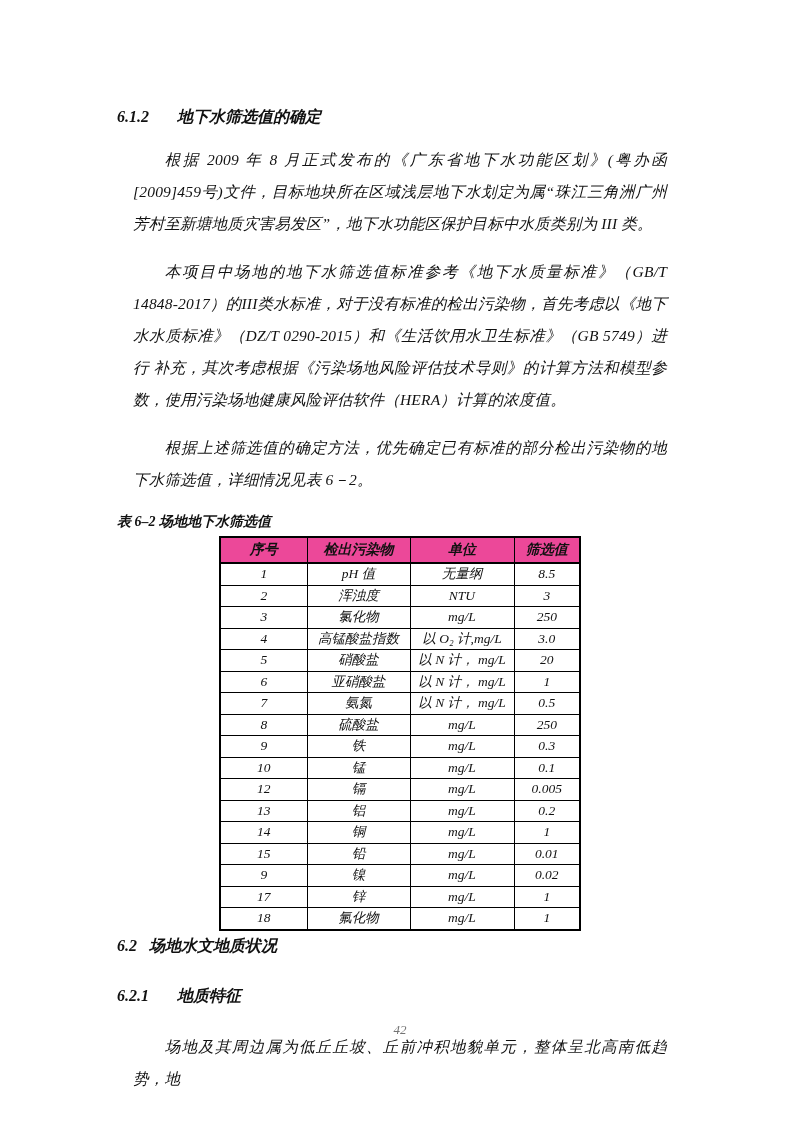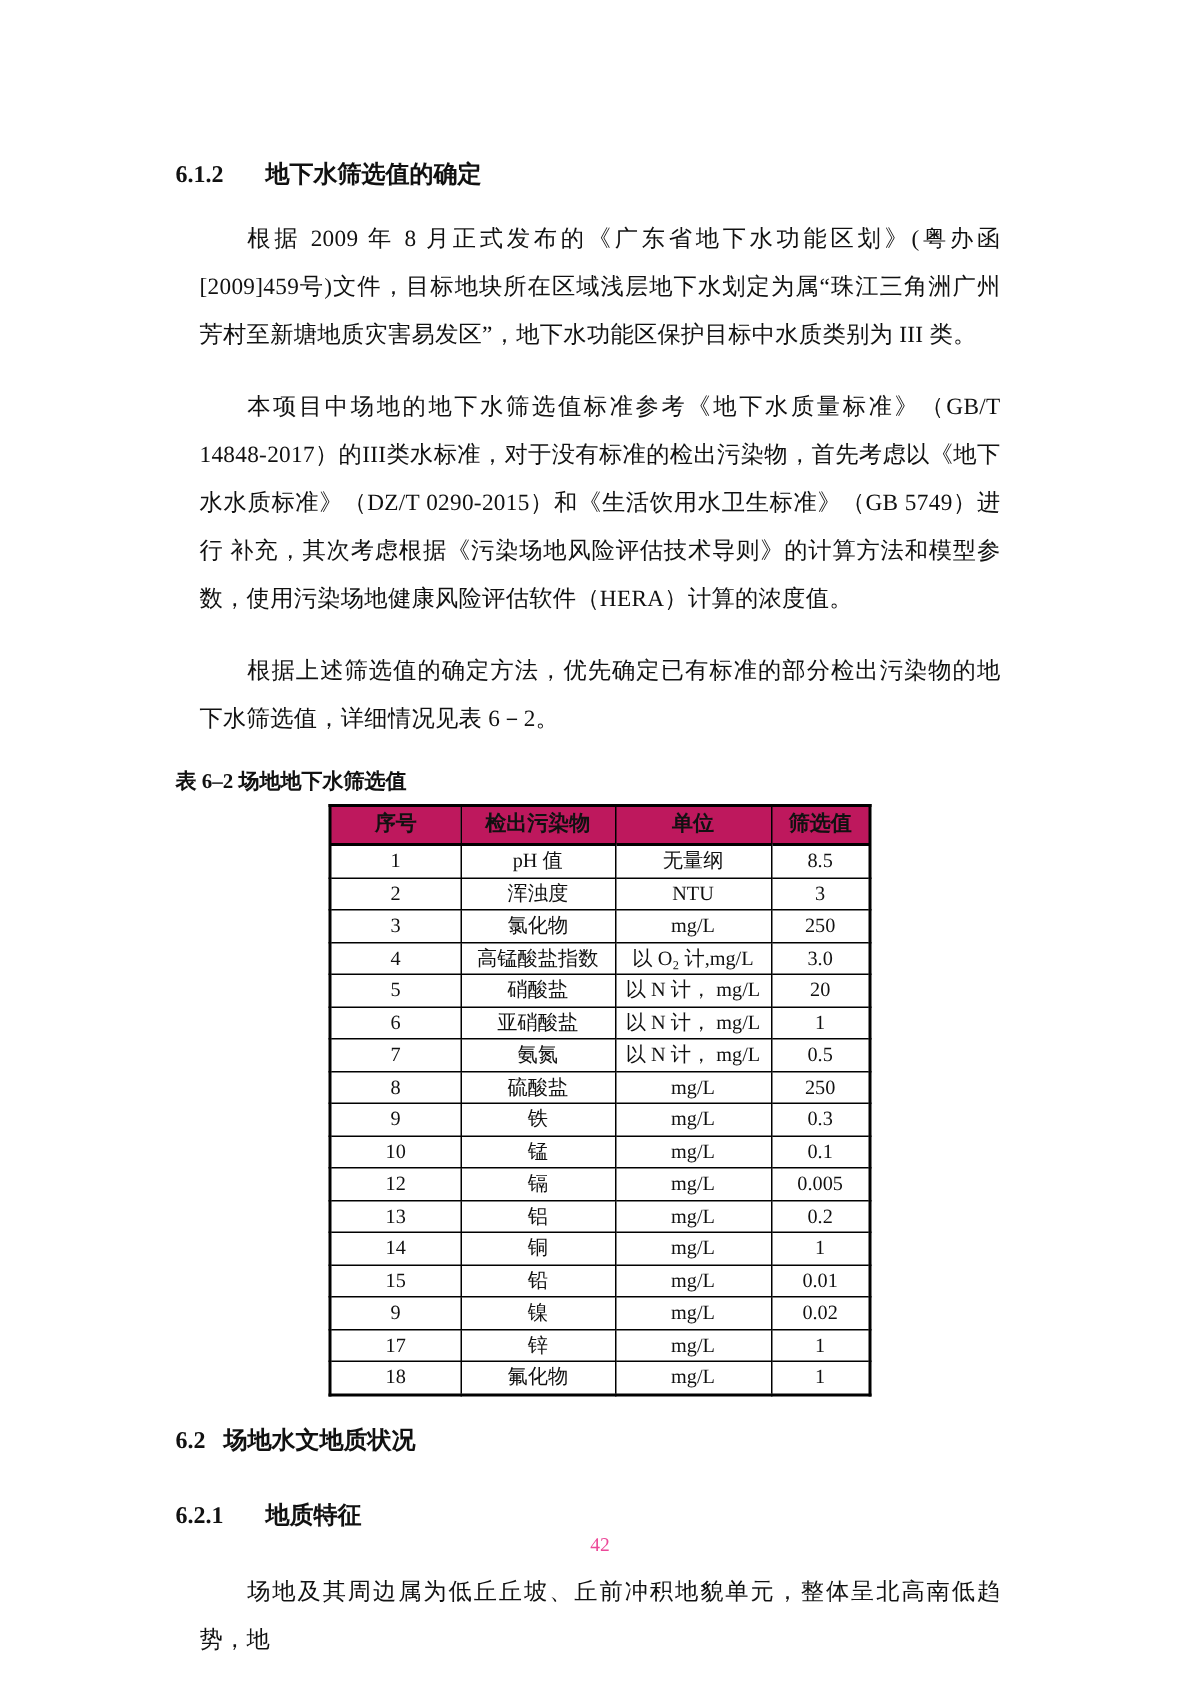--- a/index.html
+++ b/index.html
@@ -8,20 +8,21 @@
     background: #ffffff;
   }
   .page {
     position: relative;
     width: 800px;
     height: 1131px;
     background: #ffffff;
     overflow: hidden;
     font-family: "Liberation Serif", "DejaVu Serif", serif;
     color: #111111;
+    font-style: italic;
   }
   .content {
     position: absolute;
     left: 117px;
     top: 0;
     width: 566px;
     padding-top: 106px;
   }
   .heading {
     font-size: 16px;
@@ -49,21 +50,21 @@
     line-height: 20px;
   }
   table.data-table {
     border-collapse: collapse;
     width: 360px;
     margin: 0 auto;
     border: 2px solid #000000;
     table-layout: fixed;
   }
   table.data-table th {
-    background: #be185d;
+    background: #ec4899;
     border: 1px solid #000000;
     border-bottom: 2px solid #000000;
     font-size: 14px;
     font-weight: bold;
     height: 24px;
     line-height: 24px;
     padding: 0;
     text-align: center;
   }
   table.data-table td {
@@ -73,31 +74,31 @@
     line-height: 20.5px;
     padding: 0;
     text-align: center;
     white-space: nowrap;
     overflow: hidden;
   }
   .col-no    { width: 87px; }
   .col-poll  { width: 103px; }
   .col-unit  { width: 104px; }
   .col-val   { width: 66px; }
-  .h62  { margin-top: 19px; }
+  .h62  { margin-top: 4px; }
   .h621 { margin-top: 28px; }
   .para-last { margin-top: 24px; }
   .page-number {
     position: absolute;
     left: 0;
     right: 0;
     top: 1022px;
     text-align: center;
     font-size: 13px;
-    color: #ec4899;
+    color: #737373;
   }
 </style>
 </head>
 <body>
 
 <div class="page">
   <div class="content">
 
     <h2 class="heading">
       <span class="sec-num-wide">6.1.2</span>

